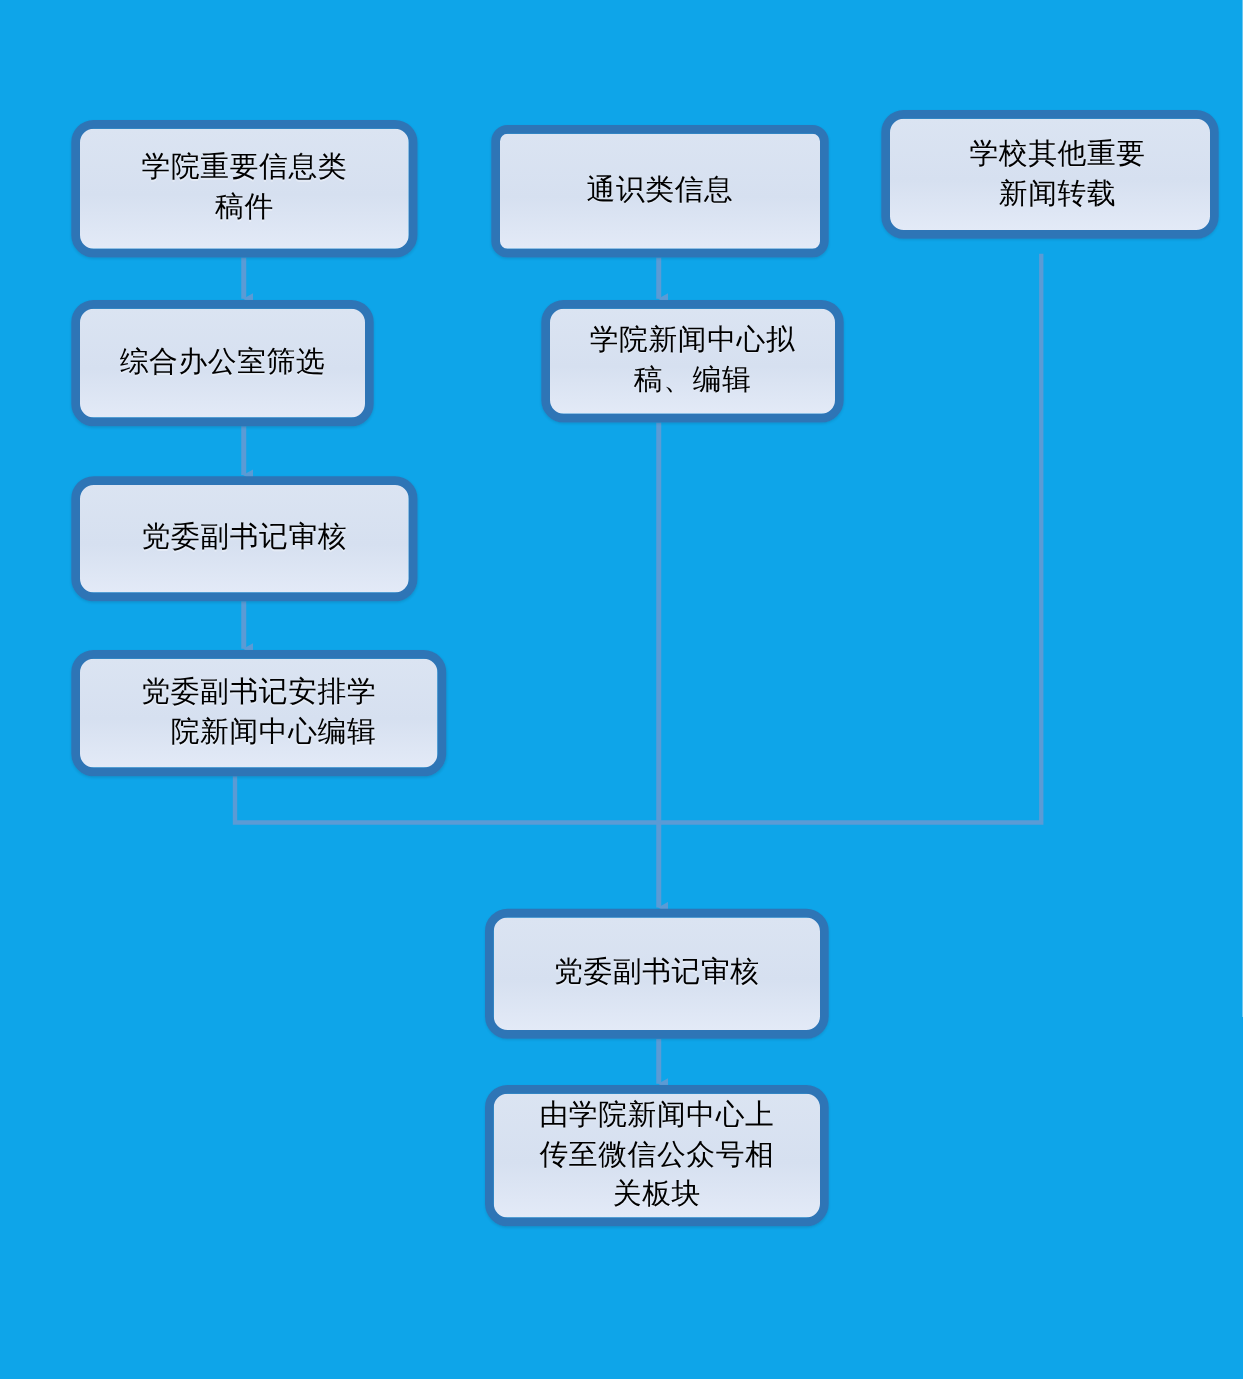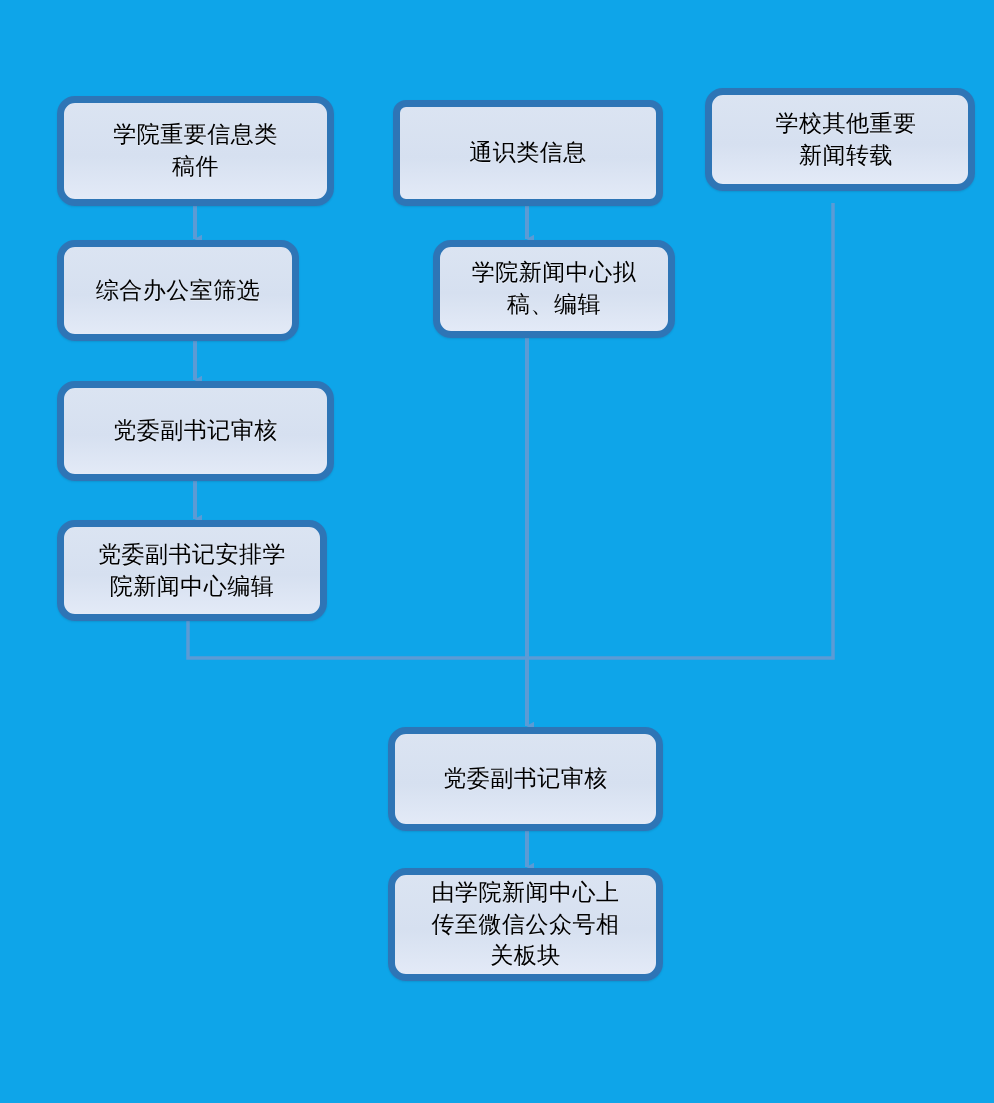--- a/index.html
+++ b/index.html
@@ -51,21 +51,21 @@
     padding: 0 8px;
     text-shadow: 0 1px 0 rgba(255,255,255,0.35);
   }
   
   #node-1 { left: 57px;  top: 96px;  width: 277px; height: 110px; }
   #node-2 { left: 393px; top: 100px; width: 270px; height: 106px; border-radius: 13px; }
   #node-3 { left: 705px; top: 88px; width: 270px; height: 103px; padding-left: 12px; }
   #node-4 { left: 57px;  top: 240px; width: 242px; height: 101px; }
   #node-5 { left: 393px; top: 240px; width: 242px; height: 98px; margin-left: 40px;  }
   #node-6 { left: 57px;  top: 381px; width: 277px; height: 100px; }
-  #node-7 { left: 57px;  top: 520px; width: 270px; height: 101px; }
+  #node-7 { left: 57px;  top: 520px; width: 300px; height: 101px; text-align: right; }
   #node-8 { left: 388px; top: 727px; width: 275px; height: 104px; }
   #node-9 { left: 388px; top: 868px; width: 275px; height: 113px; justify-content: center; }
 </style>
 </head>
 <body>
 
 <div id="canvas">
 
   <svg class="connectors" viewBox="0 0 994 1103" xmlns="http://www.w3.org/2000/svg">
     <defs>

